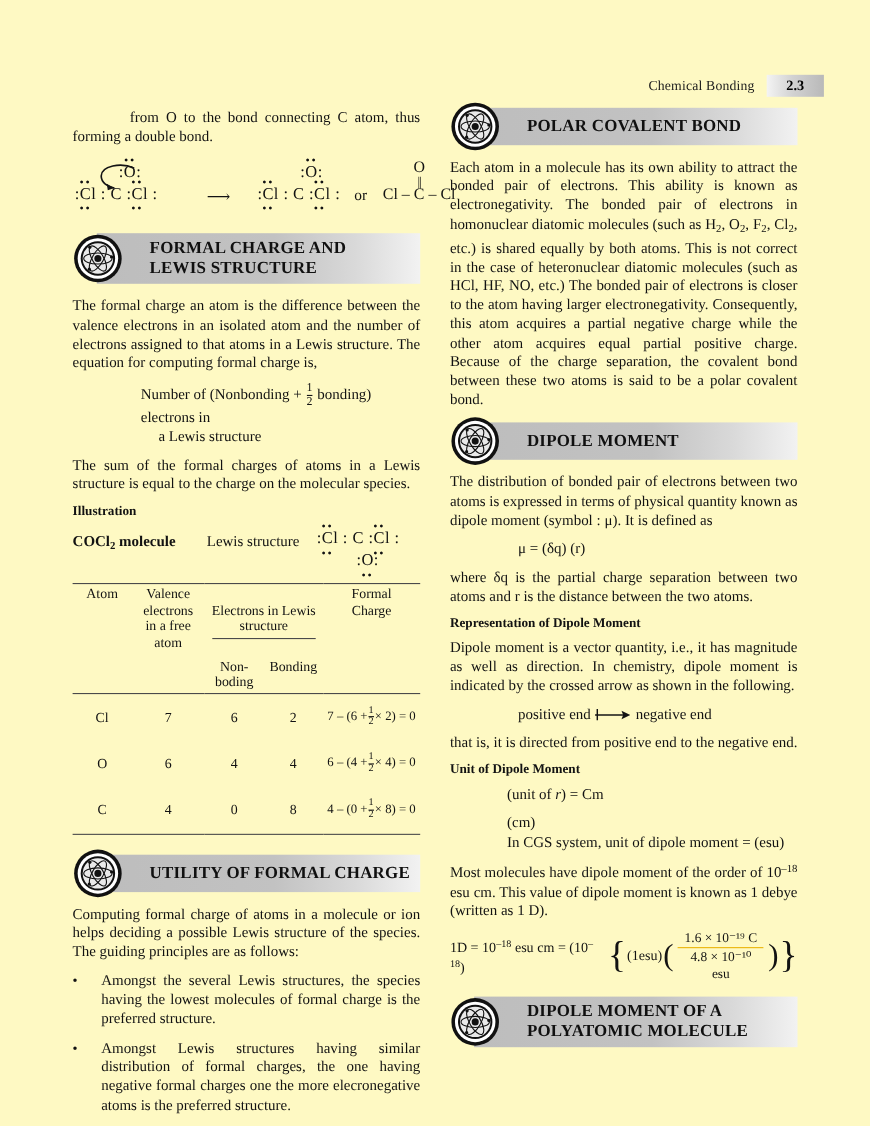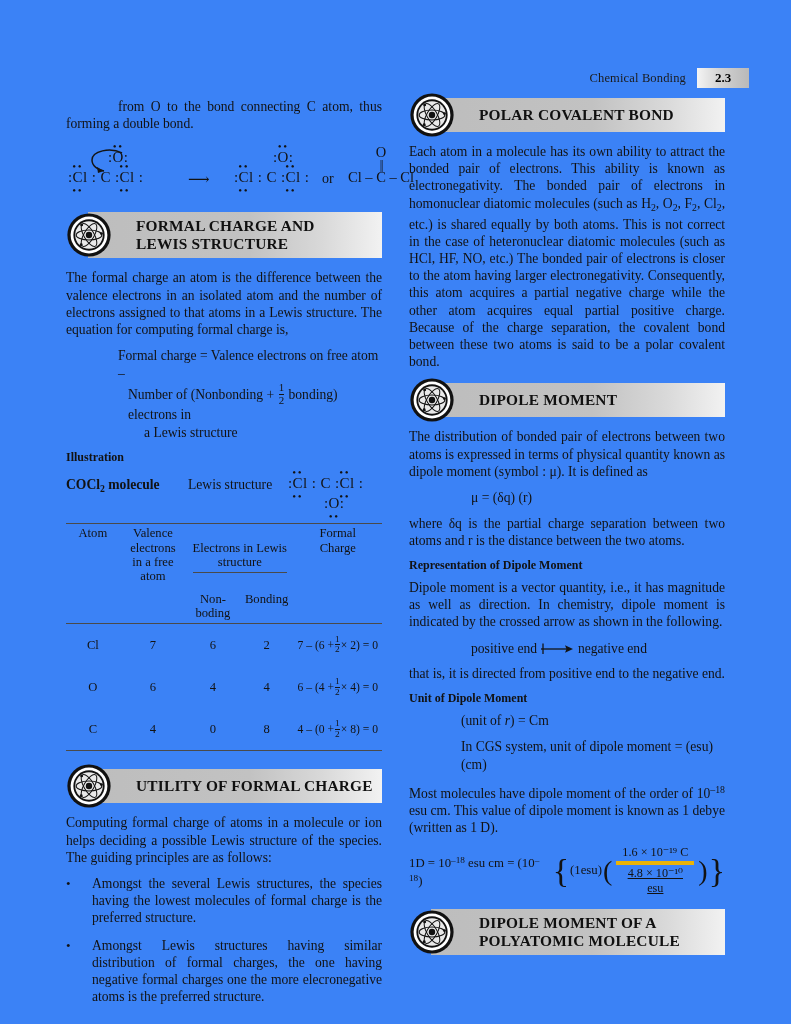--- a/index.html
+++ b/index.html
@@ -12,21 +12,21 @@
     height: 1024px;
     font-family: "Liberation Serif", "DejaVu Serif", serif;
     color: #121212;
     position: relative;
     overflow: hidden;
   }
   .page {
     position: absolute;
     left: 0; top: 0;
     width: 791px; height: 1024px;
-    background: #3b82f6;
+    background: #fef9c3;
   }
 
   
   .runhead {
     position: absolute;
     right: 42px;
     top: 68px;
     display: flex;
     align-items: stretch;
     height: 20px;
@@ -235,21 +235,21 @@
   }
   .paren-big { font-size: 28px; line-height: 18px; }
   .fracblock {
     display: inline-block;
     text-align: center;
     font-size: 12.2px;
     line-height: 15px;
     padding: 0 3px;
   }
   .fracblock .nm { display:block; padding: 0 2px 1px; }
-  .fracblock .dn { display:block; border-top: 4px solid #eab308; padding: 1px 2px 0; text-decoration: underline; }
+  .fracblock .dn { display:block; border-top: 1px solid #eab308; padding: 1px 2px 0; }
 </style>
 </head>
 <body>
 
 <div class="page">
 
   <div class="runhead">
     <div class="runhead-title">Chemical Bonding</div>
     <div class="runhead-num">2.3</div>
   </div>
@@ -306,32 +306,32 @@
         <circle cx="34" cy="28" r="3.2" fill="#111"></circle>
         <circle cx="33" cy="71" r="3.2" fill="#111"></circle>
       </svg>
       <div class="sect-label">FORMAL CHARGE AND
 LEWIS STRUCTURE</div>
     </div>
 
     <p>The formal charge an atom is the difference between the valence electrons in an isolated atom and the number of electrons assigned to that atoms in a Lewis structure. The equation for computing formal charge is,</p>
 
     <div class="dispeq pad1">
-      <div>Formal charge = Valence electrons on free atom –</div>
       <div style="padding-left:10px;">
         <span>Number of (Nonbonding +</span>
         <span class="frac">
           <span class="nm">1</span>
           <span class="dn">2</span>
         </span>
         <span>bonding) electrons in</span>
       </div>
       <div style="padding-left:26px;">a Lewis structure</div>
     </div>
 
+    <p>The sum of the formal charges of atoms in a Lewis structure is equal to the charge on the molecular species.</p>
 
     <div class="subhead">Illustration</div>
 
     <div style="position:relative;height:48px;">
       <div style="position:absolute;left:0;top:6px;font-size:13.6px;" class="b">
         <span>COCl</span><span class="sub">2</span><span> molecule</span>
       </div>
       <div style="position:absolute;left:122px;top:6px;font-size:13.6px;">Lewis structure</div>
       <div style="position:absolute;left:222px;top:4px;" class="lewis">
         <span class="dots-u"><span class="ov up">••</span>:Cl<span class="ov down">••</span></span>&nbsp;:&nbsp;C&nbsp;<span class="dots-u">:Cl<span class="ov up">••</span><span class="ov down">••</span></span>&nbsp;:
@@ -499,22 +499,22 @@
     <p>that is, it is directed from positive end to the negative end.</p>
 
     <div class="subhead">Unit of Dipole Moment</div>
 
     <div class="dispeq pad1 nojust">
       <div>
         <span>(unit of </span><span class="it">r</span><span>) = Cm</span>
       </div>
     </div>
     <div class="dispeq pad1 nojust">
+      <div>(cm)</div>
       <div>In CGS system, unit of dipole moment = (esu)</div>
-      <div>(cm)</div>
     </div>
 
     <p>
       <span>Most molecules have dipole moment of the order of 10</span><span class="sup">–18</span><span> esu cm. This value of dipole moment is known as 1 debye (written as 1 D).</span>
     </p>
 
     <div class="bigeq">
       <span><span>1D = 10</span><span class="sup">–18</span><span> esu cm = (10</span><span class="sup">–18</span><span>)</span></span>
       <span class="brace">{</span>
       <span>(1esu)</span>

